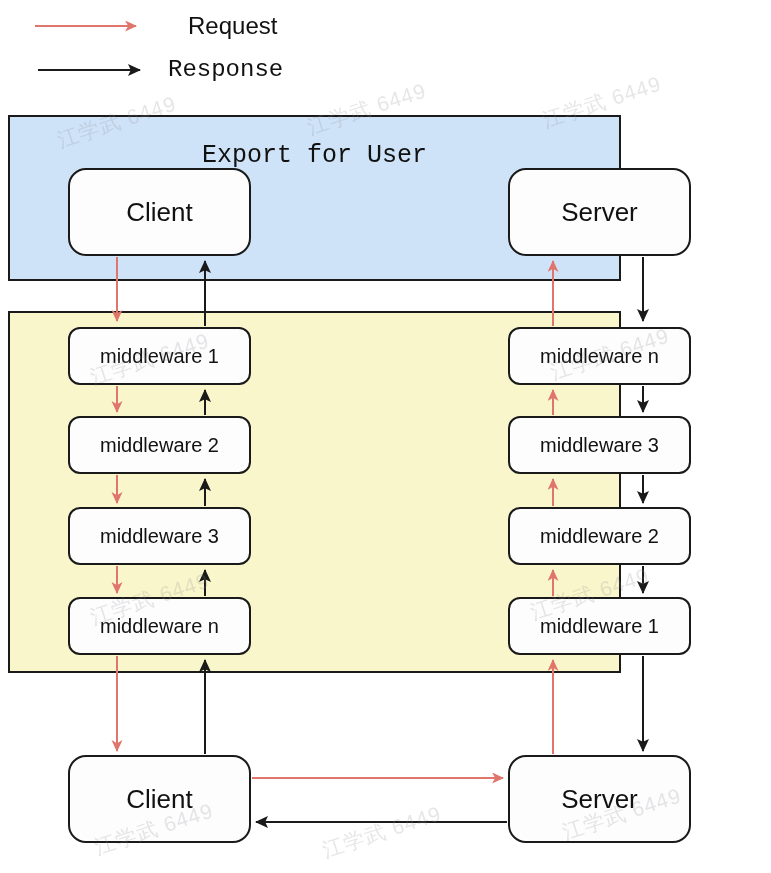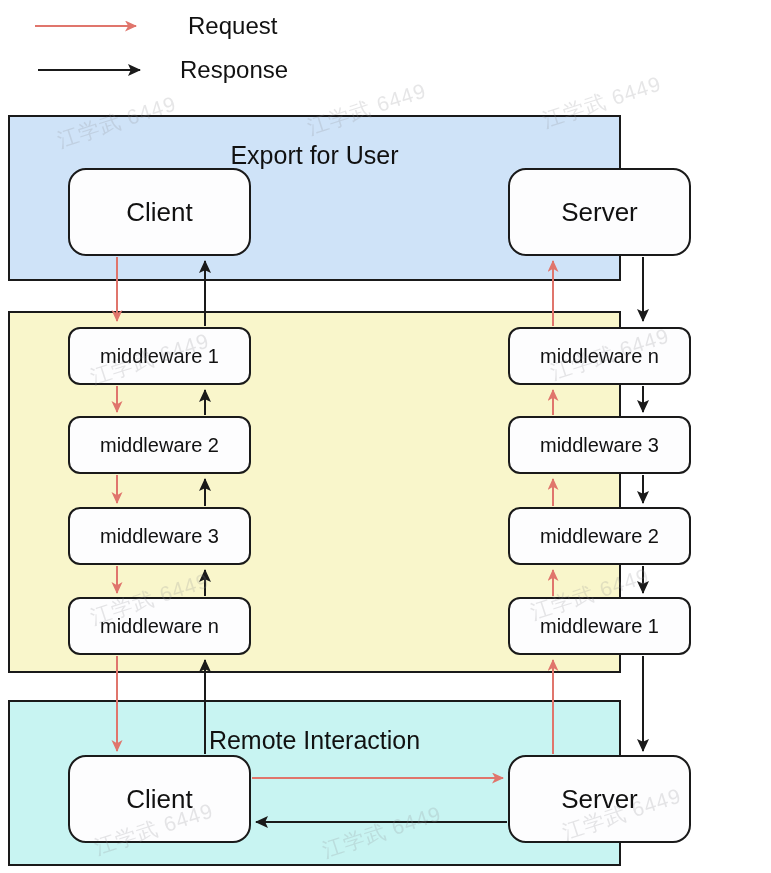--- a/index.html
+++ b/index.html
@@ -22,29 +22,30 @@
     pointer-events: none;
   }
   .legend-label {
     position: absolute;
     z-index: 2;
     font-size: 24px;
     color: #111111;
     line-height: 1;
   }
   .legend-label.request { left: 188px; top: 14px; }
-  .legend-label.response { left: 180px; top: 58px; }
+  .legend-label.response { left: 168px; top: 58px; font-family: Liberation Mono, monospace; }
 
   .band {
     position: absolute;
     left: 8px;
     width: 613px;
     border: 2px solid #1a1a1a;
     box-sizing: border-box;
     z-index: 1;
+    font-family: Liberation Mono, monospace;
   }
   .band-export { top: 115px; height: 166px; background: #cfe3f8; }
   .band-middleware { top: 311px; height: 362px; background: #f9f6cb; }
   .band-remote { top: 700px; height: 166px; background: #c8f4f2; }
 
   .band-title {
     position: absolute;
     left: 0; right: 0;
     top: 24px;
     text-align: center;
@@ -182,23 +183,20 @@
   <div class="node mw col-right mw-row-1">
     <span>middleware 3</span>
   </div>
   <div class="node mw col-right mw-row-2">
     <span>middleware 2</span>
   </div>
   <div class="node mw col-right mw-row-3">
     <span>middleware 1</span>
   </div>
 
-  <div class="band band-remote">
-    <div class="band-title">Remote Interaction</div>
-  </div>
   <div class="node endpoint col-left bottom-endpoint">
     <span>Client</span>
   </div>
   <div class="node endpoint col-right bottom-endpoint">
     <span>Server</span>
   </div>
 
   <div>
       <span class="watermark" style="left: 55px; top: 108px;">江学武 6449</span>
       <span class="watermark" style="left: 305px; top: 95px;">江学武 6449</span>

